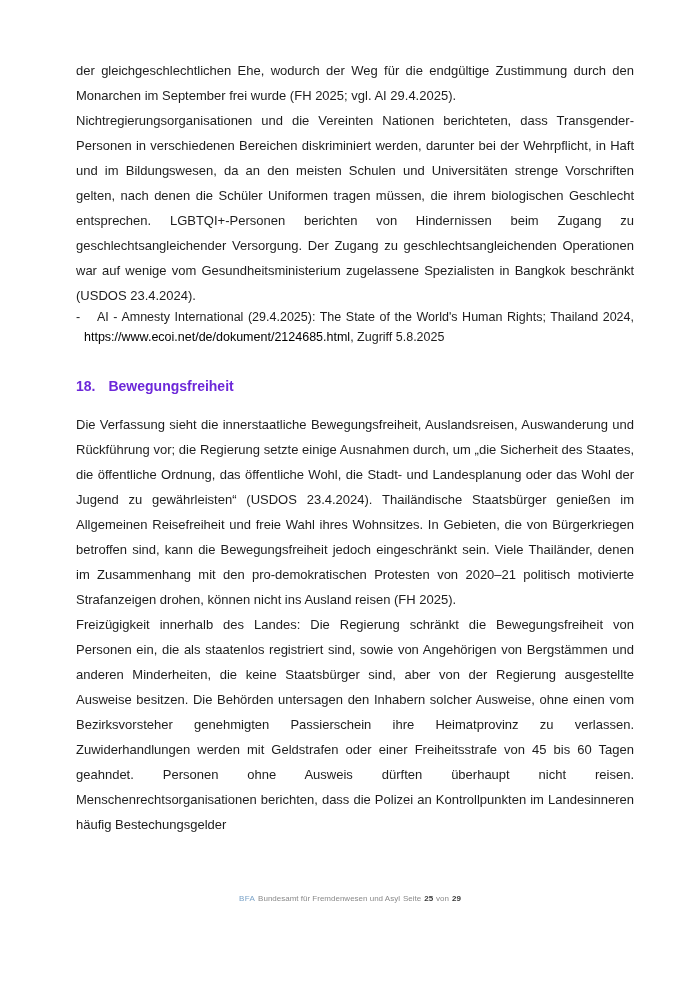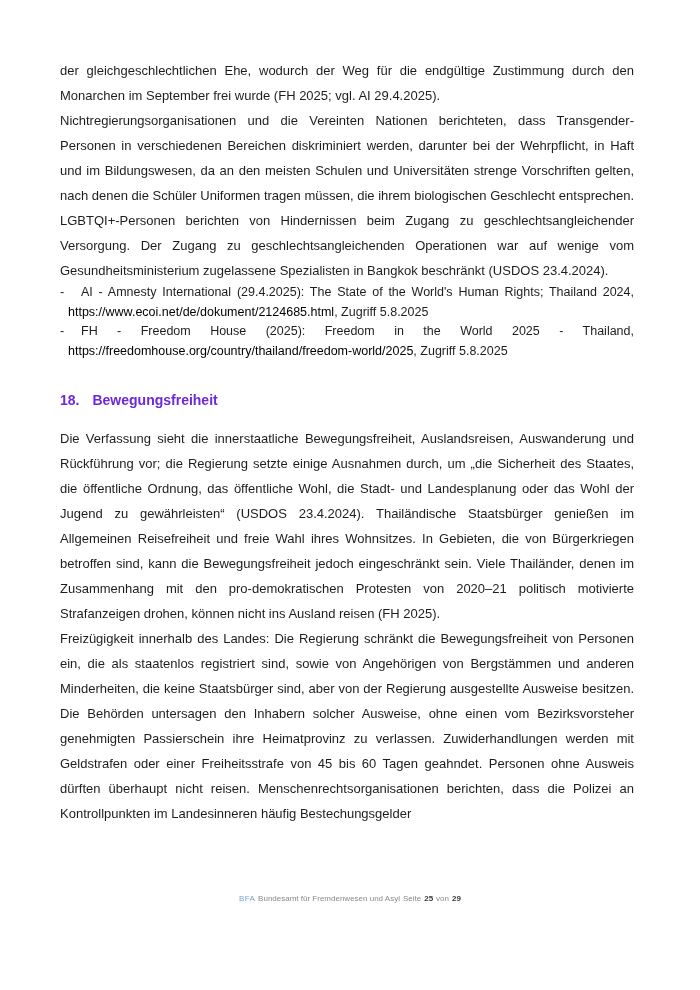--- a/index.html
+++ b/index.html
@@ -4,21 +4,21 @@
 <style>
   html,body { margin:0; padding:0; }
   body {
     width:700px; height:990px;
     background:#ffffff;
     font-family:"Liberation Sans","DejaVu Sans",sans-serif;
     color:#1d1d1d;
     position:relative;
     overflow:hidden;
   }
-  .content { padding:58px 66px 0 60px; }
+  .content { padding:58px 66px 0 60px;margin-left:16px; }
 
   p.body-para {
     font-size:13px;
     line-height:25px;
     text-align:justify;
     margin:0;
   }
   .para-1 { margin-bottom:21px; }
   .para-2 { margin-bottom:12px; }
   .para-3 { margin-bottom:28px; }
@@ -82,21 +82,20 @@
 
 <div class="content">
 
   <p class="body-para para-1">der gleichgeschlechtlichen Ehe, wodurch der Weg für die endgültige Zustimmung durch den Monarchen im September frei wurde (FH 2025; vgl. AI 29.4.2025).</p>
 
   <p class="body-para para-2">Nichtregierungsorganisationen und die Vereinten Nationen berichteten, dass Transgender-Personen in verschiedenen Bereichen diskriminiert werden, darunter bei der Wehrpflicht, in Haft und im Bildungswesen, da an den meisten Schulen und Universitäten strenge Vorschriften gelten, nach denen die Schüler Uniformen tragen müssen, die ihrem biologischen Geschlecht entsprechen. LGBTQI+-Personen berichten von Hindernissen beim Zugang zu geschlechtsangleichender Versorgung. Der Zugang zu geschlechtsangleichenden Operationen war auf wenige vom Gesundheitsministerium zugelassene Spezialisten in Bangkok beschränkt (USDOS 23.4.2024).</p>
 
 
   <div class="sources-list">
     <p class="source-item"><span class="dash">-</span><span>AI - Amnesty International (29.4.2025): The State of the World's Human Rights; Thailand 2024, </span><a class="link">https://www.ecoi.net/de/dokument/2124685.html</a><span>, Zugriff 5.8.2025</span></p>
-    <p class="source-item"><span class="dash">-</span><span>FH - Freedom House (2025): Freedom in the World 2025 - Thailand, </span><a class="link">https://freedomhouse.org/country/thailand/freedom-world/2025</a><span>, Zugriff 5.8.2025</span></p>
   </div>
 
   <h2 class="section-heading"><span class="sec-num">18.</span><span>Bewegungsfreiheit</span></h2>
 
   <p class="body-para para-3">Die Verfassung sieht die innerstaatliche Bewegungsfreiheit, Auslandsreisen, Auswanderung und Rückführung vor; die Regierung setzte einige Ausnahmen durch, um „die Sicherheit des Staates, die öffentliche Ordnung, das öffentliche Wohl, die Stadt- und Landesplanung oder das Wohl der Jugend zu gewährleisten“ (USDOS 23.4.2024). Thailändische Staatsbürger genießen im Allgemeinen Reisefreiheit und freie Wahl ihres Wohnsitzes. In Gebieten, die von Bürgerkriegen betroffen sind, kann die Bewegungsfreiheit jedoch eingeschränkt sein. Viele Thailänder, denen im Zusammenhang mit den pro-demokratischen Protesten von 2020–21 politisch motivierte Strafanzeigen drohen, können nicht ins Ausland reisen (FH 2025).</p>
 
   <p class="body-para para-4">Freizügigkeit innerhalb des Landes: Die Regierung schränkt die Bewegungsfreiheit von Personen ein, die als staatenlos registriert sind, sowie von Angehörigen von Bergstämmen und anderen Minderheiten, die keine Staatsbürger sind, aber von der Regierung ausgestellte Ausweise besitzen. Die Behörden untersagen den Inhabern solcher Ausweise, ohne einen vom Bezirksvorsteher genehmigten Passierschein ihre Heimatprovinz zu verlassen. Zuwiderhandlungen werden mit Geldstrafen oder einer Freiheitsstrafe von 45 bis 60 Tagen geahndet. Personen ohne Ausweis dürften überhaupt nicht reisen. Menschenrechtsorganisationen berichten, dass die Polizei an Kontrollpunkten im Landesinneren häufig Bestechungsgelder</p>
 
 </div>
 

